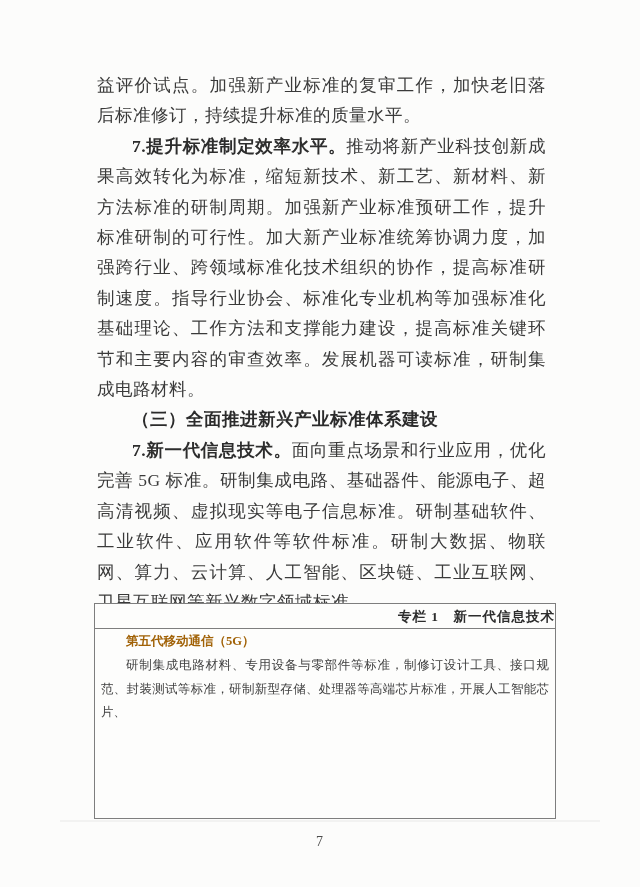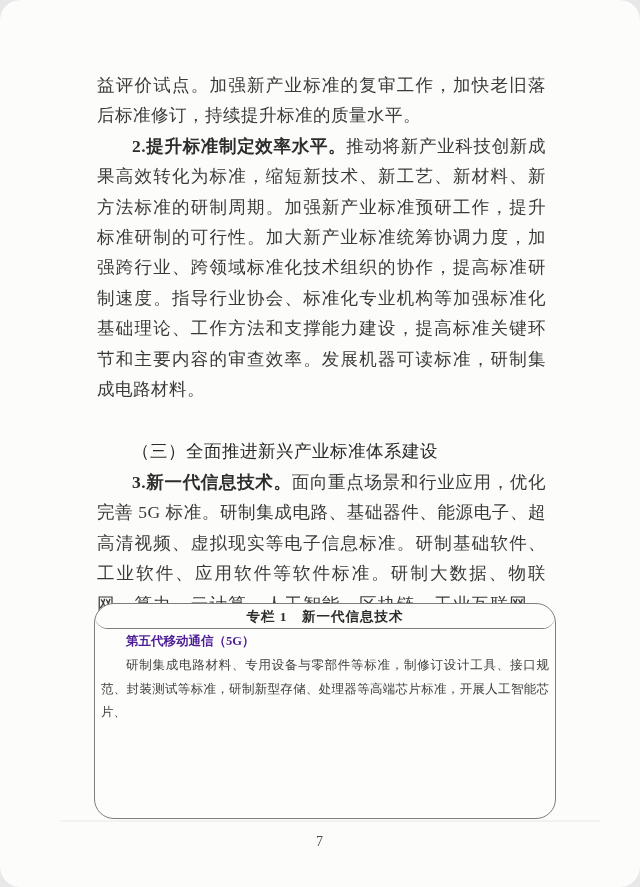--- a/index.html
+++ b/index.html
@@ -1,15 +1,15 @@
 <!DOCTYPE html>
 <html><head>
 <meta charset="utf-8">
 <style>
-  * { margin: 0; padding: 0; box-sizing: border-box; border-radius: 20px; }
+  * { margin: 0; padding: 0; box-sizing: border-box; }
   html, body { background: #e8e8e8; }
   .page {
     position: relative;
     width: 640px;
     height: 887px;
     background: #fcfcfb;
     font-family: "Liberation Serif", serif;
     color: #3a3a3a;
     overflow: hidden;
   }
@@ -21,53 +21,53 @@
     width: 449px;
     font-size: 17.5px;
     line-height: 30.4px;
     text-align: justify;
     text-justify: inter-ideograph;
     letter-spacing: 0.5px;
   }
   .para { margin: 0; text-indent: 2em; }
   .para.no-indent { text-indent: 0; }
   .para b, .para .lead { font-weight: bold; color: #2d2d2d; }
-  .section-heading { font-weight: normal; color: #2b2b2b; margin-top: 32px; }
+  .section-heading { font-weight: bold; color: #2b2b2b; }
   
   .column-box {
     position: absolute;
     left: 94px;
     top: 603px;
     width: 462px;
     height: 216px;
     border: 1px solid #7e7e7e;
     background: #fdfdfc;
     overflow: hidden;
   }
   .box-header {
     height: 25px;
     line-height: 25px;
-    text-align: center;
+    text-align: right;
     font-weight: bold;
     font-size: 13.5px;
     color: #2d2d2d;
     border-bottom: 1px solid #7e7e7e;
     letter-spacing: 1px;
   }
   .box-body {
     padding: 1px 6px 0 6px;
     font-size: 12.5px;
     line-height: 23.8px;
     text-align: justify;
     text-justify: inter-ideograph;
     color: #404040;
   }
   .box-section-heading {
     font-weight: bold;
-    color: #4c1d95;
+    color: #a16207;
     text-indent: 2em;
   }
   .box-para { text-indent: 2em; }
   
   .page-number {
     position: absolute;
     left: 0;
     right: 0;
     top: 834px;
     text-align: center;
@@ -85,23 +85,23 @@
     background: rgba(0,0,0,0.04);
   }
 </style>
 </head>
 <body>
 
 <div class="page">
 
   <div class="body-text">
     <p class="para no-indent"><span>益评价试点。加强新产业标准的复审工作，加快老旧落后标准修订，持续提升标准的质量水平。</span></p>
-    <p class="para"><span class="lead">2.提升标准制定效率水平。</span><span>推动将新产业科技创新成果高效转化为标准，缩短新技术、新工艺、新材料、新方法标准的研制周期。加强新产业标准预研工作，提升标准研制的可行性。加大新产业标准统筹协调力度，加强跨行业、跨领域标准化技术组织的协作，提高标准研制速度。指导行业协会、标准化专业机构等加强标准化基础理论、工作方法和支撑能力建设，提高标准关键环节和主要内容的审查效率。发展机器可读标准，研制集成电路材料。</span></p>
+    <p class="para"><span class="lead">7.提升标准制定效率水平。</span><span>推动将新产业科技创新成果高效转化为标准，缩短新技术、新工艺、新材料、新方法标准的研制周期。加强新产业标准预研工作，提升标准研制的可行性。加大新产业标准统筹协调力度，加强跨行业、跨领域标准化技术组织的协作，提高标准研制速度。指导行业协会、标准化专业机构等加强标准化基础理论、工作方法和支撑能力建设，提高标准关键环节和主要内容的审查效率。发展机器可读标准，研制集成电路材料。</span></p>
     <p class="para section-heading"><span>（三）全面推进新兴产业标准体系建设</span></p>
-    <p class="para"><span class="lead">3.新一代信息技术。</span><span>面向重点场景和行业应用，优化完善 5G 标准。研制集成电路、基础器件、能源电子、超高清视频、虚拟现实等电子信息标准。研制基础软件、工业软件、应用软件等软件标准。研制大数据、物联网、算力、云计算、人工智能、区块链、工业互联网、卫星互联网等新兴数字领域标准。</span></p>
+    <p class="para"><span class="lead">7.新一代信息技术。</span><span>面向重点场景和行业应用，优化完善 5G 标准。研制集成电路、基础器件、能源电子、超高清视频、虚拟现实等电子信息标准。研制基础软件、工业软件、应用软件等软件标准。研制大数据、物联网、算力、云计算、人工智能、区块链、工业互联网、卫星互联网等新兴数字领域标准。</span></p>
   </div>
 
   <div class="column-box">
     <div class="box-header">专栏 1　新一代信息技术</div>
     <div class="box-body">
       <p class="box-section-heading">第五代移动通信（5G）</p>
       <p class="box-para">研制集成电路材料、专用设备与零部件等标准，制修订设计工具、接口规范、封装测试等标准，研制新型存储、处理器等高端芯片标准，开展人工智能芯片、</p>
     </div>
   </div>
 

